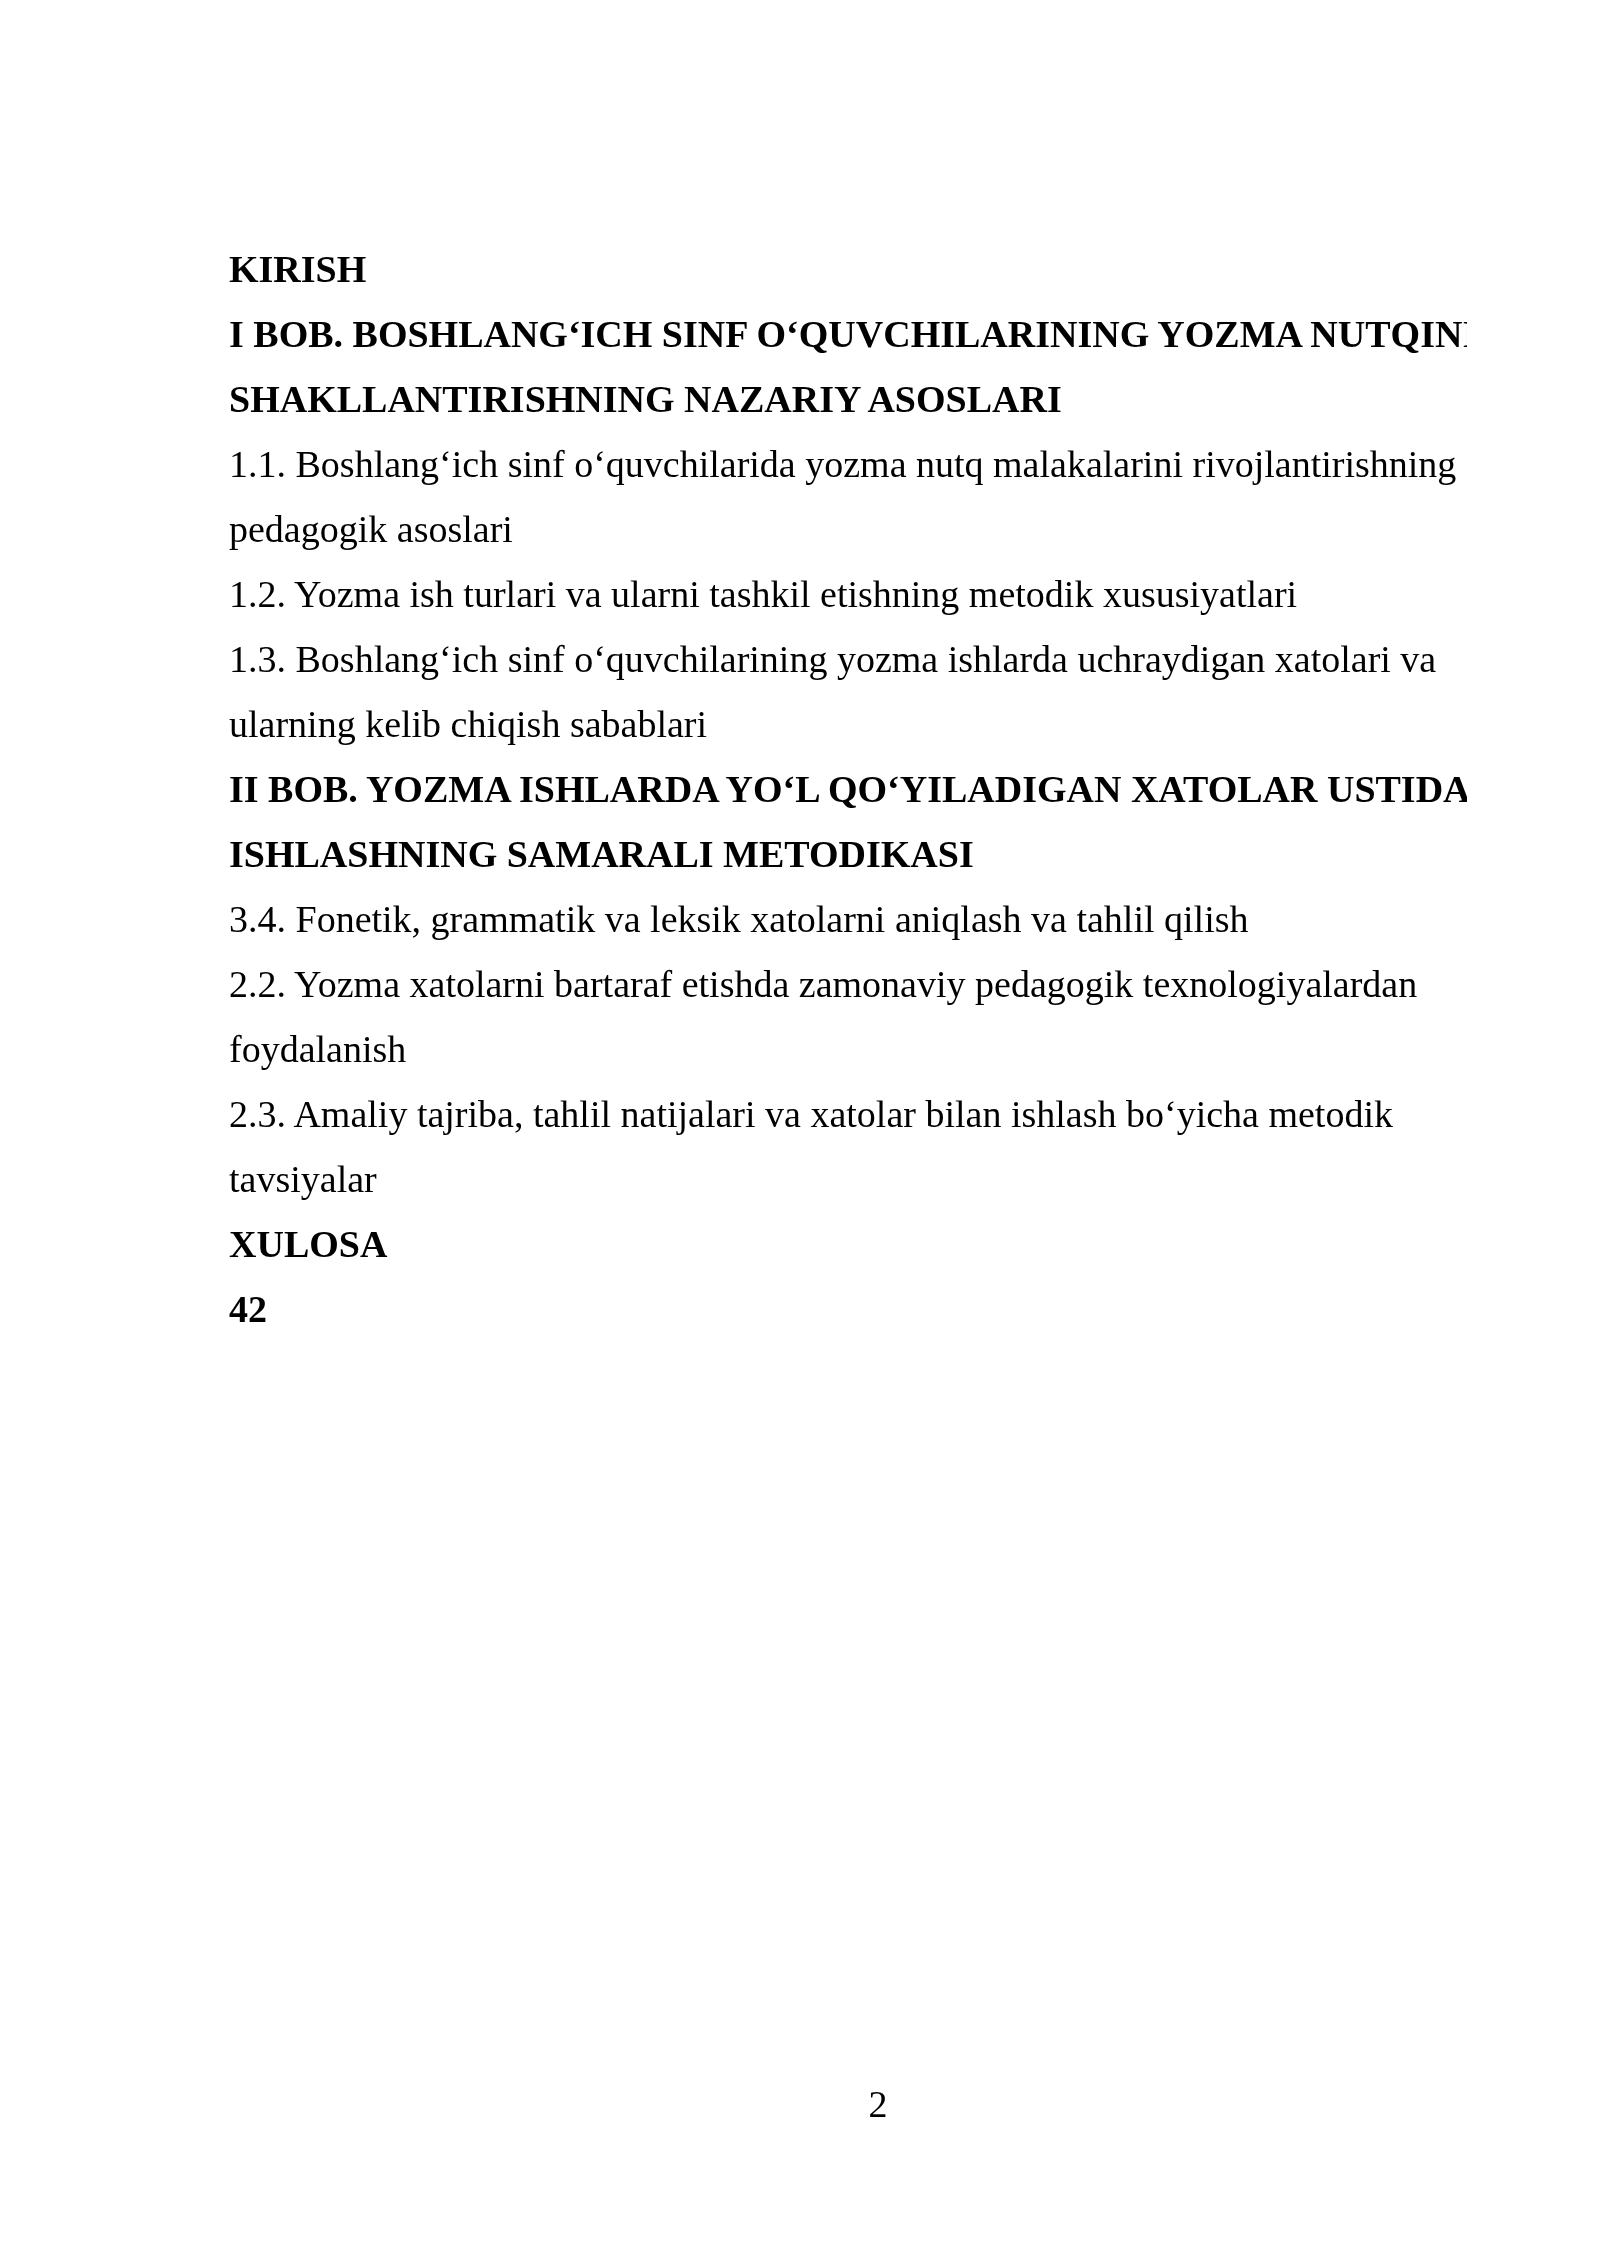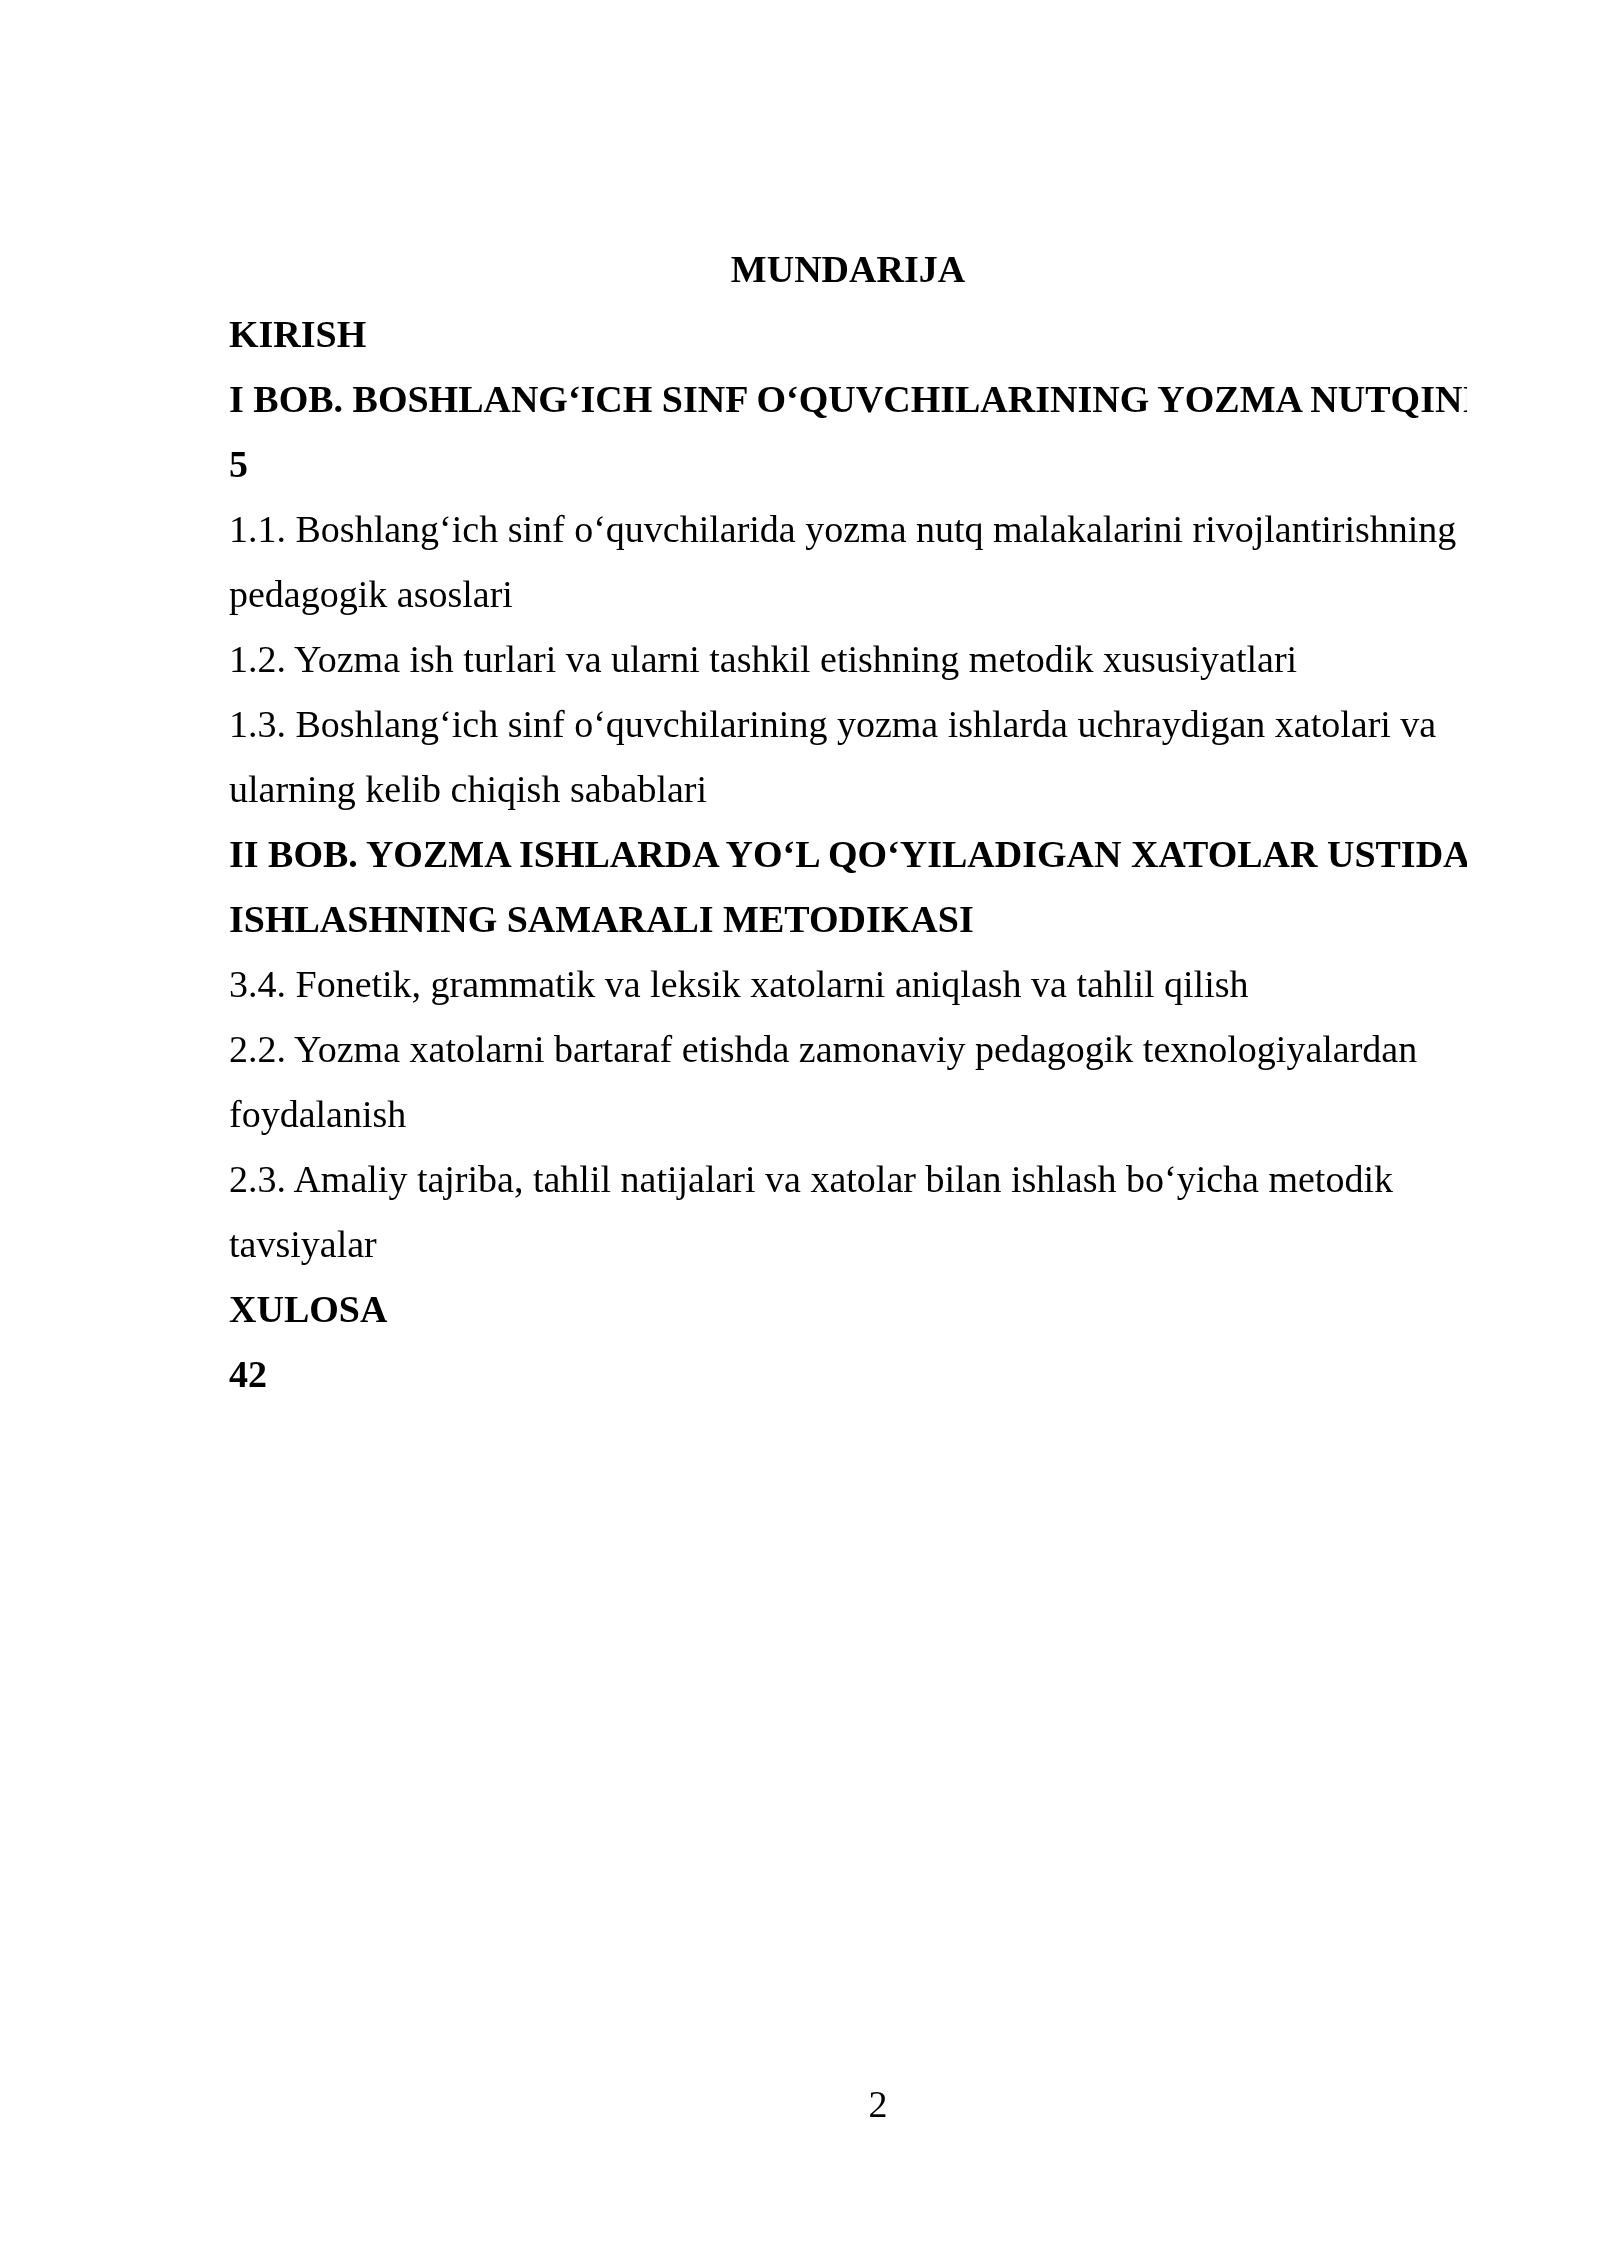--- a/index.html
+++ b/index.html
@@ -73,35 +73,33 @@
     padding-left: 60px;
     box-sizing: border-box;
   }
 </style>
 </head>
 <body>
 
 <div class="page">
   <div class="content">
 
-    <div class="line heading">
-      <span>MUNDARIJA</span>
-    </div>
 
     <div class="line row bold">
       <span class="lbl">KIRISH</span>
       <span class="leader">........................................................................................................................................................................................................</span>
       <span class="pg">3</span>
     </div>
 
     <div class="line bold">
       <span class="cont">I BOB. BOSHLANG‘ICH SINF O‘QUVCHILARINING YOZMA NUTQINI</span>
     </div>
 
     <div class="line row bold">
+      <span class="lbl">SHAKLLANTIRISHNING NAZARIY ASOSLARI</span>
       <span class="leader">........................................................................................................................................................................................................</span>
       <span class="pg">5</span>
     </div>
 
     <div class="line">
       <span class="cont">1.1. Boshlang‘ich sinf o‘quvchilarida yozma nutq malakalarini rivojlantirishning</span>
     </div>
 
     <div class="line row">
       <span class="lbl">pedagogik asoslari</span>

